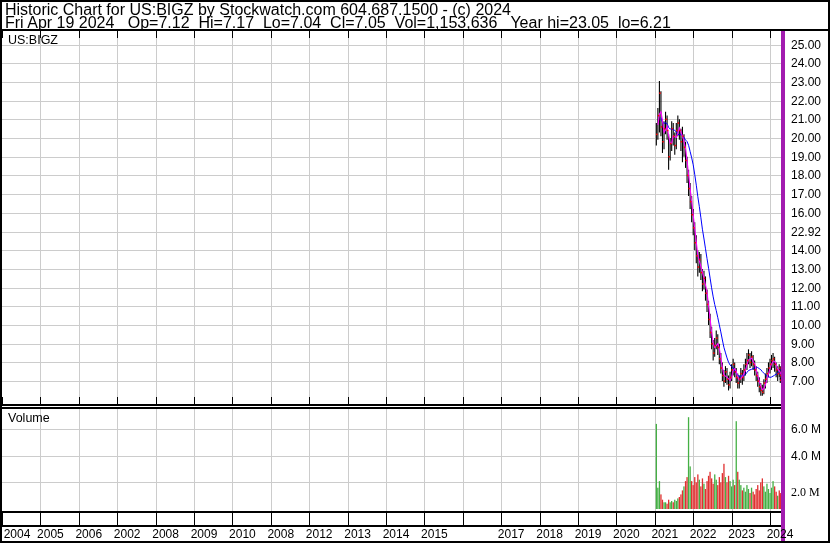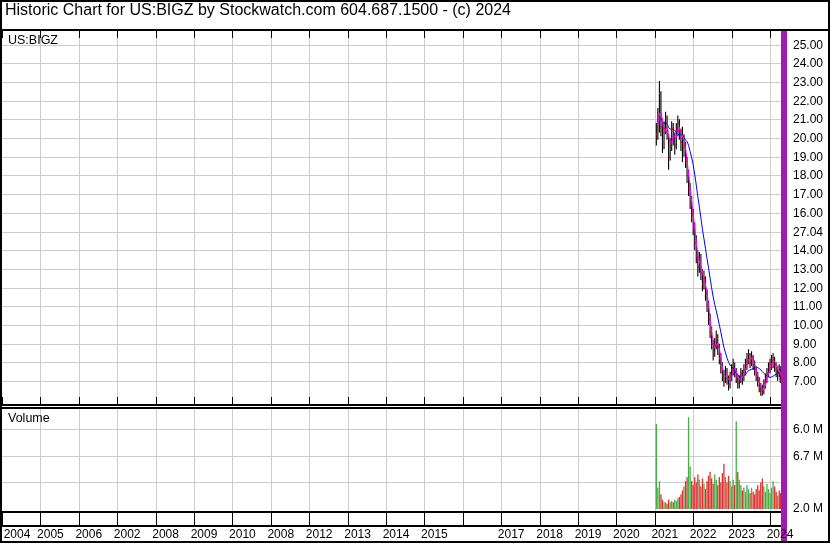--- a/index.html
+++ b/index.html
@@ -13,28 +13,29 @@
   #price-pane{top:29px;width:804px;height:373px;}
   #vol-pane{top:407px;width:779px;height:100px;}
   .pane-label{position:absolute;left:6px;top:2px;font-size:12.5px;z-index:5;}
   .pane svg{position:absolute;left:0;top:0;}
   .pane-sep{position:absolute;left:0;top:402px;width:781px;height:5px;background:#fff;border-top:2px solid #000;border-bottom:2px solid #000;box-sizing:border-box;}
   .vol-bottom{position:absolute;left:0;top:509px;width:781px;height:2px;background:#000;}
   #tick-row{position:absolute;left:0;top:511px;width:779px;height:12px;}
   .tick-bottom{position:absolute;left:0;top:523px;width:781px;height:2px;background:#000;}
   #year-axis{position:absolute;left:0;top:525px;width:698px;height:14px;z-index:6;}
   .year-label{position:absolute;top:0;width:28px;font-size:12px;line-height:14px;text-align:center;white-space:nowrap;}
-  #right-panel{position:absolute;left:779px;top:29px;width:30px;height:510px;border-left:6px solid #a21caf;box-sizing:border-box;background:transparent;z-index:2;}
+  #right-panel{position:absolute;left:779px;top:29px;width:30px;height:510px;border-left:4px solid #a21caf;box-sizing:border-box;background:transparent;z-index:2;}
   .axis-label{position:absolute;left:6px;height:14px;font-size:12px;line-height:14px;white-space:nowrap;}
 </style>
 </head>
 <body>
 
 <div class="frame">
   <div id="title1" class="title-line">Historic Chart for US:BIGZ by Stockwatch.com 604.687.1500 - (c) 2024</div>
+  <div id="title2" class="title-line">Fri Apr 19 2024   Op=7.12  Hi=7.17  Lo=7.04  Cl=7.05  Vol=1,153,636   Year hi=23.05  lo=6.21</div>
   <div class="hsep"></div>
 
   <div id="price-pane" class="pane">
     <div class="pane-label">US:BIGZ</div>
     <svg id="price-svg" width="779" height="373">
         <line x1="0" x2="779" y1="14.5" y2="14.5" stroke="#cccccc" stroke-width="1" shape-rendering="crispEdges"></line>
         <line x1="0" x2="779" y1="32.5" y2="32.5" stroke="#cccccc" stroke-width="1" shape-rendering="crispEdges"></line>
         <line x1="0" x2="779" y1="51.5" y2="51.5" stroke="#cccccc" stroke-width="1" shape-rendering="crispEdges"></line>
         <line x1="0" x2="779" y1="70.5" y2="70.5" stroke="#cccccc" stroke-width="1" shape-rendering="crispEdges"></line>
         <line x1="0" x2="779" y1="88.5" y2="88.5" stroke="#cccccc" stroke-width="1" shape-rendering="crispEdges"></line>
@@ -452,26 +453,26 @@
       <div class="axis-label" style="top: 7px;">25.00</div>
       <div class="axis-label" style="top: 25px;">24.00</div>
       <div class="axis-label" style="top: 44px;">23.00</div>
       <div class="axis-label" style="top: 63px;">22.00</div>
       <div class="axis-label" style="top: 81px;">21.00</div>
       <div class="axis-label" style="top: 100px;">20.00</div>
       <div class="axis-label" style="top: 119px;">19.00</div>
       <div class="axis-label" style="top: 137px;">18.00</div>
       <div class="axis-label" style="top: 156px;">17.00</div>
       <div class="axis-label" style="top: 175px;">16.00</div>
-      <div class="axis-label" style="top: 194px;">27.04</div>
+      <div class="axis-label" style="top: 194px;">22.92</div>
       <div class="axis-label" style="top: 212px;">14.00</div>
       <div class="axis-label" style="top: 231px;">13.00</div>
       <div class="axis-label" style="top: 250px;">12.00</div>
       <div class="axis-label" style="top: 268px;">11.00</div>
       <div class="axis-label" style="top: 287px;">10.00</div>
       <div class="axis-label" style="top: 306px;">9.00</div>
       <div class="axis-label" style="top: 324px;">8.00</div>
       <div class="axis-label" style="top: 343px;">7.00</div>
       <div class="axis-label" style="top: 391px;">6.0 M</div>
-      <div class="axis-label" style="top: 418px;">6.7 M</div>
-      <div class="axis-label" style="top: 470px;">2.0 M</div>
+      <div class="axis-label" style="top: 418px;">4.0 M</div>
+      <div class="axis-label" style="top: 454px; font-family: Liberation Serif, serif;">2.0 M</div>
     </div>
 </div>
 
 </body></html>

